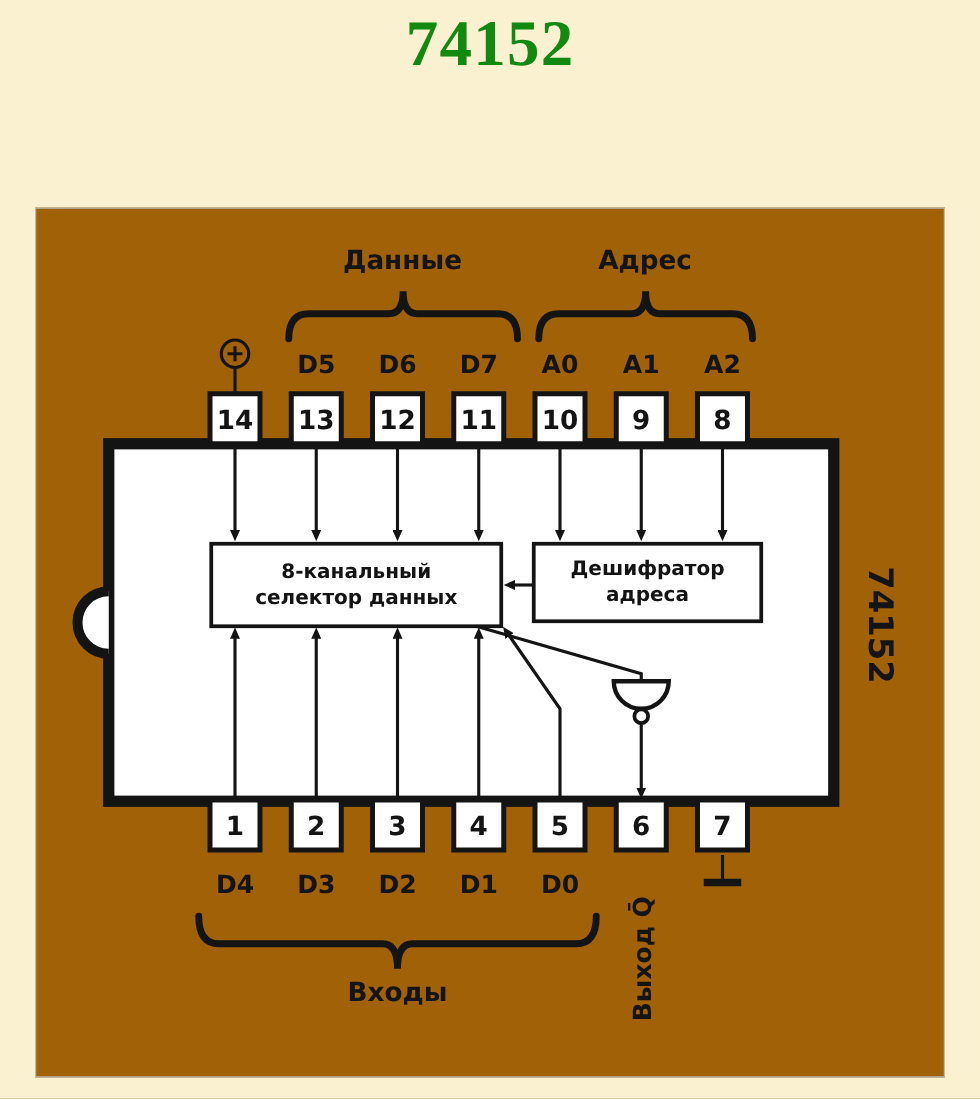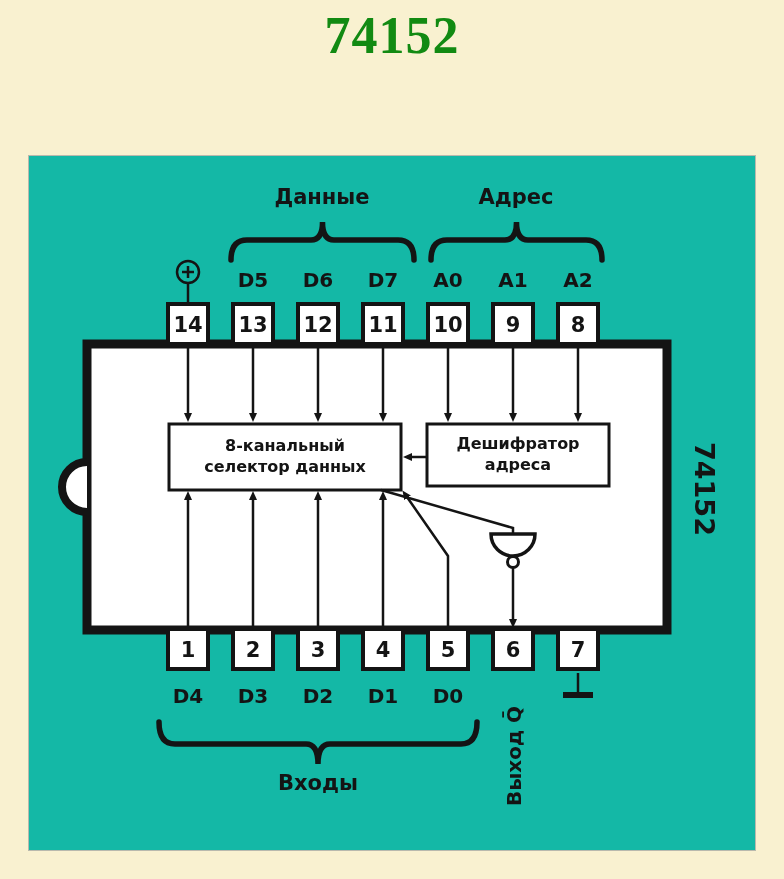--- a/index.html
+++ b/index.html
@@ -9,22 +9,22 @@
     font-family:"DejaVu Sans", sans-serif;
   }
   .title {
     position:absolute; top:6px; left:0; width:784px; margin:0;
     text-align:center;
     font-family:"Liberation Serif", serif;
     font-weight:bold; font-size:52px; letter-spacing:1px;
     color:#128a12;
   }
   .panel {
-    position:absolute; left:28px; top:155px; width:728px; height:696px;
-    background:#14b8a6; border:1px solid #b9b9ad; box-sizing:border-box;
+    position:absolute; left:28px; top:166px; width:728px; height:696px;
+    background:#a16207; border:1px solid #b9b9ad; box-sizing:border-box;
   }
   svg { display:block; }
   svg text {
     fill:#141414;
     font-family:"DejaVu Sans", "Liberation Sans", sans-serif;
   }
   .ink   { stroke:#141414; fill:none; }
   .w25   { stroke-width:2.5; }
   .boxln { stroke-width:3; }
   .brace { stroke-width:5.5; stroke-linecap:round; }

